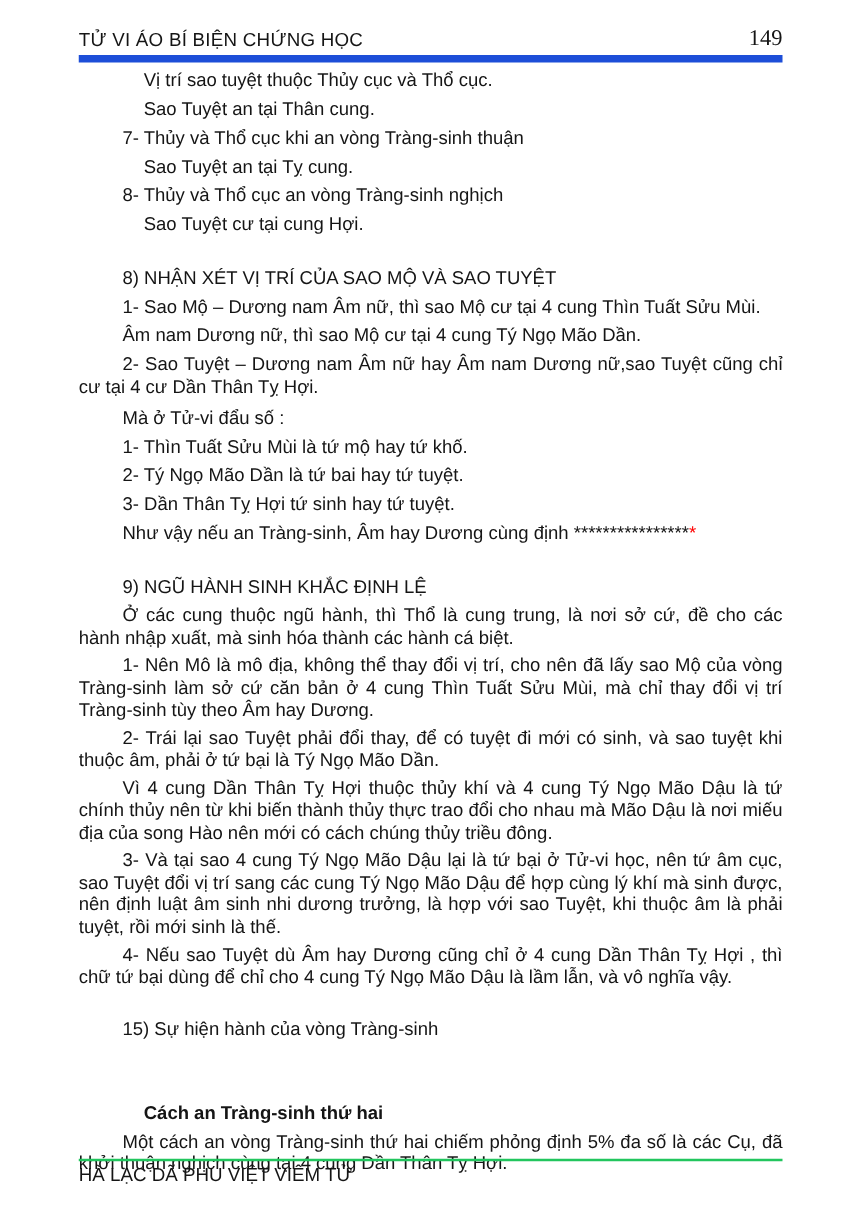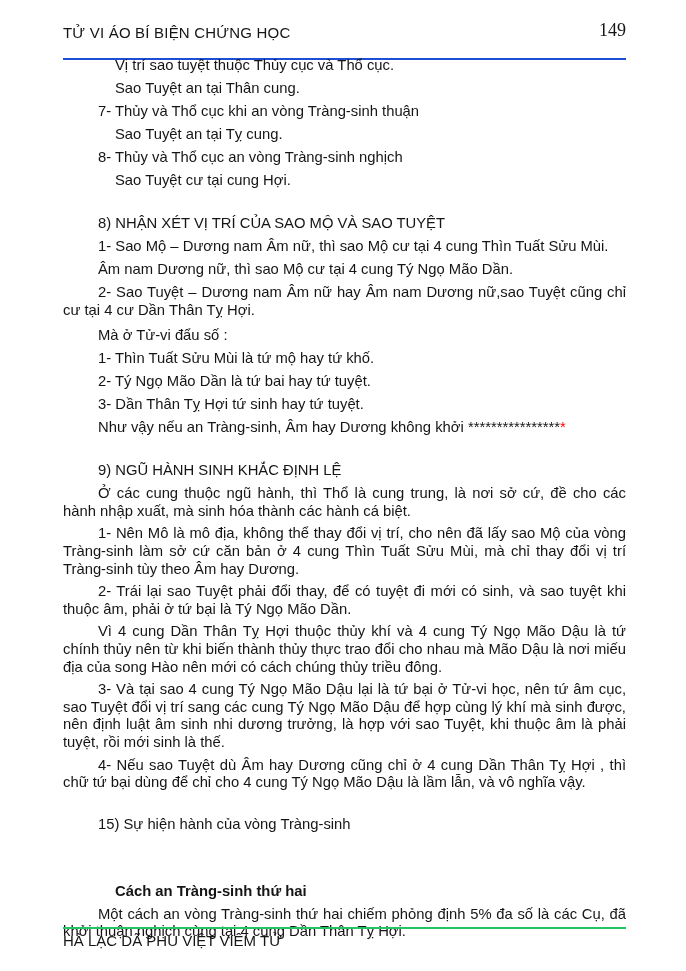--- a/index.html
+++ b/index.html
@@ -14,22 +14,22 @@
     width: 686px; height: 971px;
     background: #ffffff;
     overflow: hidden;
   }
   .header {
     position: absolute;
     left: 63px; right: 60px; top: 20px;
     display: flex;
     justify-content: space-between;
     align-items: flex-end;
-    border-bottom: 2px solid #1d4ed8;
-    padding-bottom: 17px;
+    border-bottom: 6px solid #1d4ed8;
+    padding-bottom: 3px;
   }
   .header-title {
     font-size: 15px;
     letter-spacing: 0.2px;
   }
   .page-number {
     font-family: Liberation Serif, serif;
     font-size: 18px;
   }
   .content {
@@ -79,21 +79,21 @@
     <div class="gap-lg"></div>
 
     <div class="ln ind1">8) NHẬN XÉT VỊ TRÍ CỦA SAO MỘ VÀ SAO TUYỆT</div>
     <div class="ln ind1">1- Sao Mộ – Dương nam Âm nữ, thì sao Mộ cư tại 4 cung Thìn Tuất Sửu Mùi.</div>
     <div class="ln ind1">Âm nam Dương nữ, thì sao Mộ cư tại 4 cung Tý Ngọ Mão Dần.</div>
     <div class="para">2- Sao Tuyệt – Dương nam Âm nữ hay Âm nam Dương nữ,sao Tuyệt cũng chỉ cư tại 4 cư Dần Thân Tỵ Hợi.</div>
     <div class="ln ind1">Mà ở Tử-vi đẩu số :</div>
     <div class="ln ind1">1- Thìn Tuất Sửu Mùi là tứ mộ hay tứ khố.</div>
     <div class="ln ind1">2- Tý Ngọ Mão Dần là tứ bai hay tứ tuyệt.</div>
     <div class="ln ind1">3- Dần Thân Tỵ Hợi tứ sinh hay tứ tuyệt.</div>
-    <div class="ln ind1"><span>Như vậy nếu an Tràng-sinh, Âm hay Dương không khởi </span><span>****************</span><span class="star-red">*</span></div>
+    <div class="ln ind1"><span>Như vậy nếu an Tràng-sinh, Âm hay Dương cùng định </span><span>****************</span><span class="star-red">*</span></div>
 
     <div class="gap-lg"></div>
 
     <div class="ln ind1">9) NGŨ HÀNH SINH KHẮC ĐỊNH LỆ</div>
     <div class="para">Ở các cung thuộc ngũ hành, thì Thổ là cung trung, là nơi sở cứ, đề cho các hành nhập xuất, mà sinh hóa thành các hành cá biệt.</div>
     <div class="para">1- Nên Mô là mô địa, không thể thay đổi vị trí, cho nên đã lấy sao Mộ của vòng Tràng-sinh làm sở cứ căn bản ở 4 cung Thìn Tuất Sửu Mùi, mà chỉ thay đổi vị trí Tràng-sinh tùy theo Âm hay Dương.</div>
     <div class="para">2- Trái lại sao Tuyệt phải đổi thay, để có tuyệt đi mới có sinh, và sao tuyệt khi thuộc âm, phải ở tứ bại là Tý Ngọ Mão Dần.</div>
     <div class="para">Vì 4 cung Dần Thân Tỵ Hợi thuộc thủy khí và 4 cung Tý Ngọ Mão Dậu là tứ chính thủy nên từ khi biến thành thủy thực trao đổi cho nhau mà Mão Dậu là nơi miếu địa của song Hào nên mới có cách chúng thủy triều đông.</div>
     <div class="para">3- Và tại sao 4 cung Tý Ngọ Mão Dậu lại là tứ bại ở Tử-vi học, nên tứ âm cục, sao Tuyệt đổi vị trí sang các cung Tý Ngọ Mão Dậu để hợp cùng lý khí mà sinh được, nên định luật âm sinh nhi dương trưởng, là hợp với sao Tuyệt, khi thuộc âm là phải tuyệt, rồi mới sinh là thế.</div>
     <div class="para">4- Nếu sao Tuyệt dù Âm hay Dương cũng chỉ ở 4 cung Dần Thân Tỵ Hợi , thì chữ tứ bại dùng để chỉ cho 4 cung Tý Ngọ Mão Dậu là lầm lẫn, và vô nghĩa vậy.</div>

